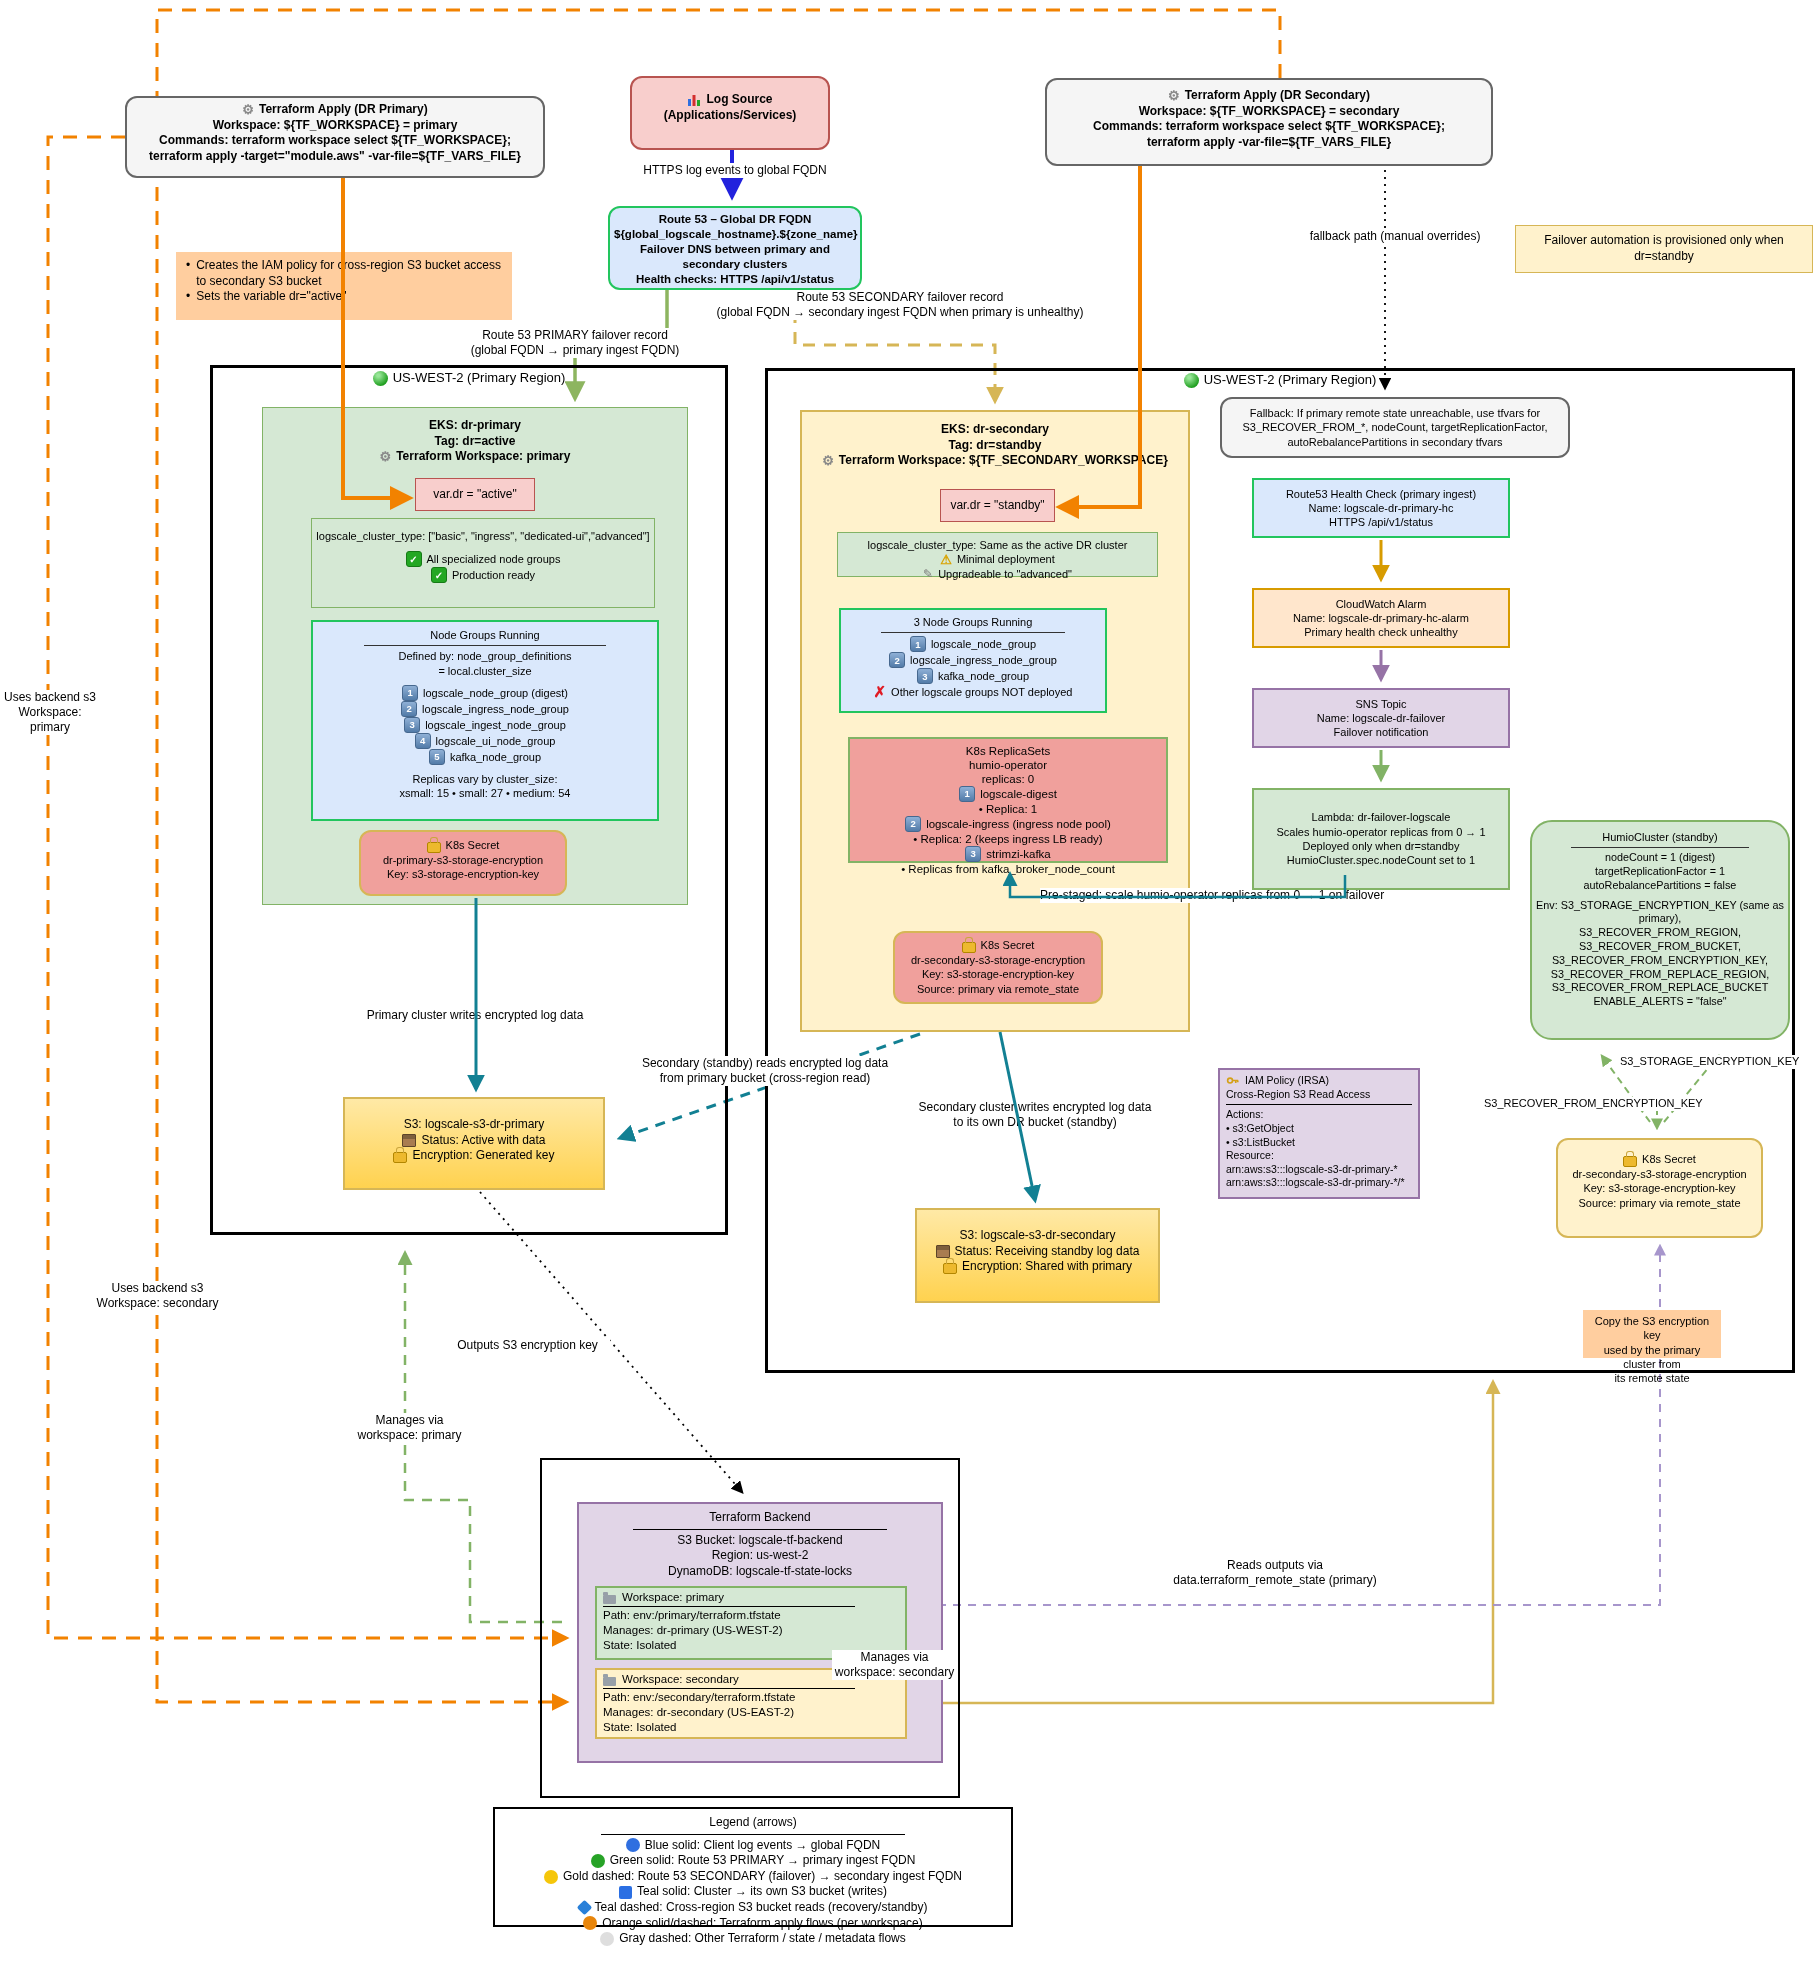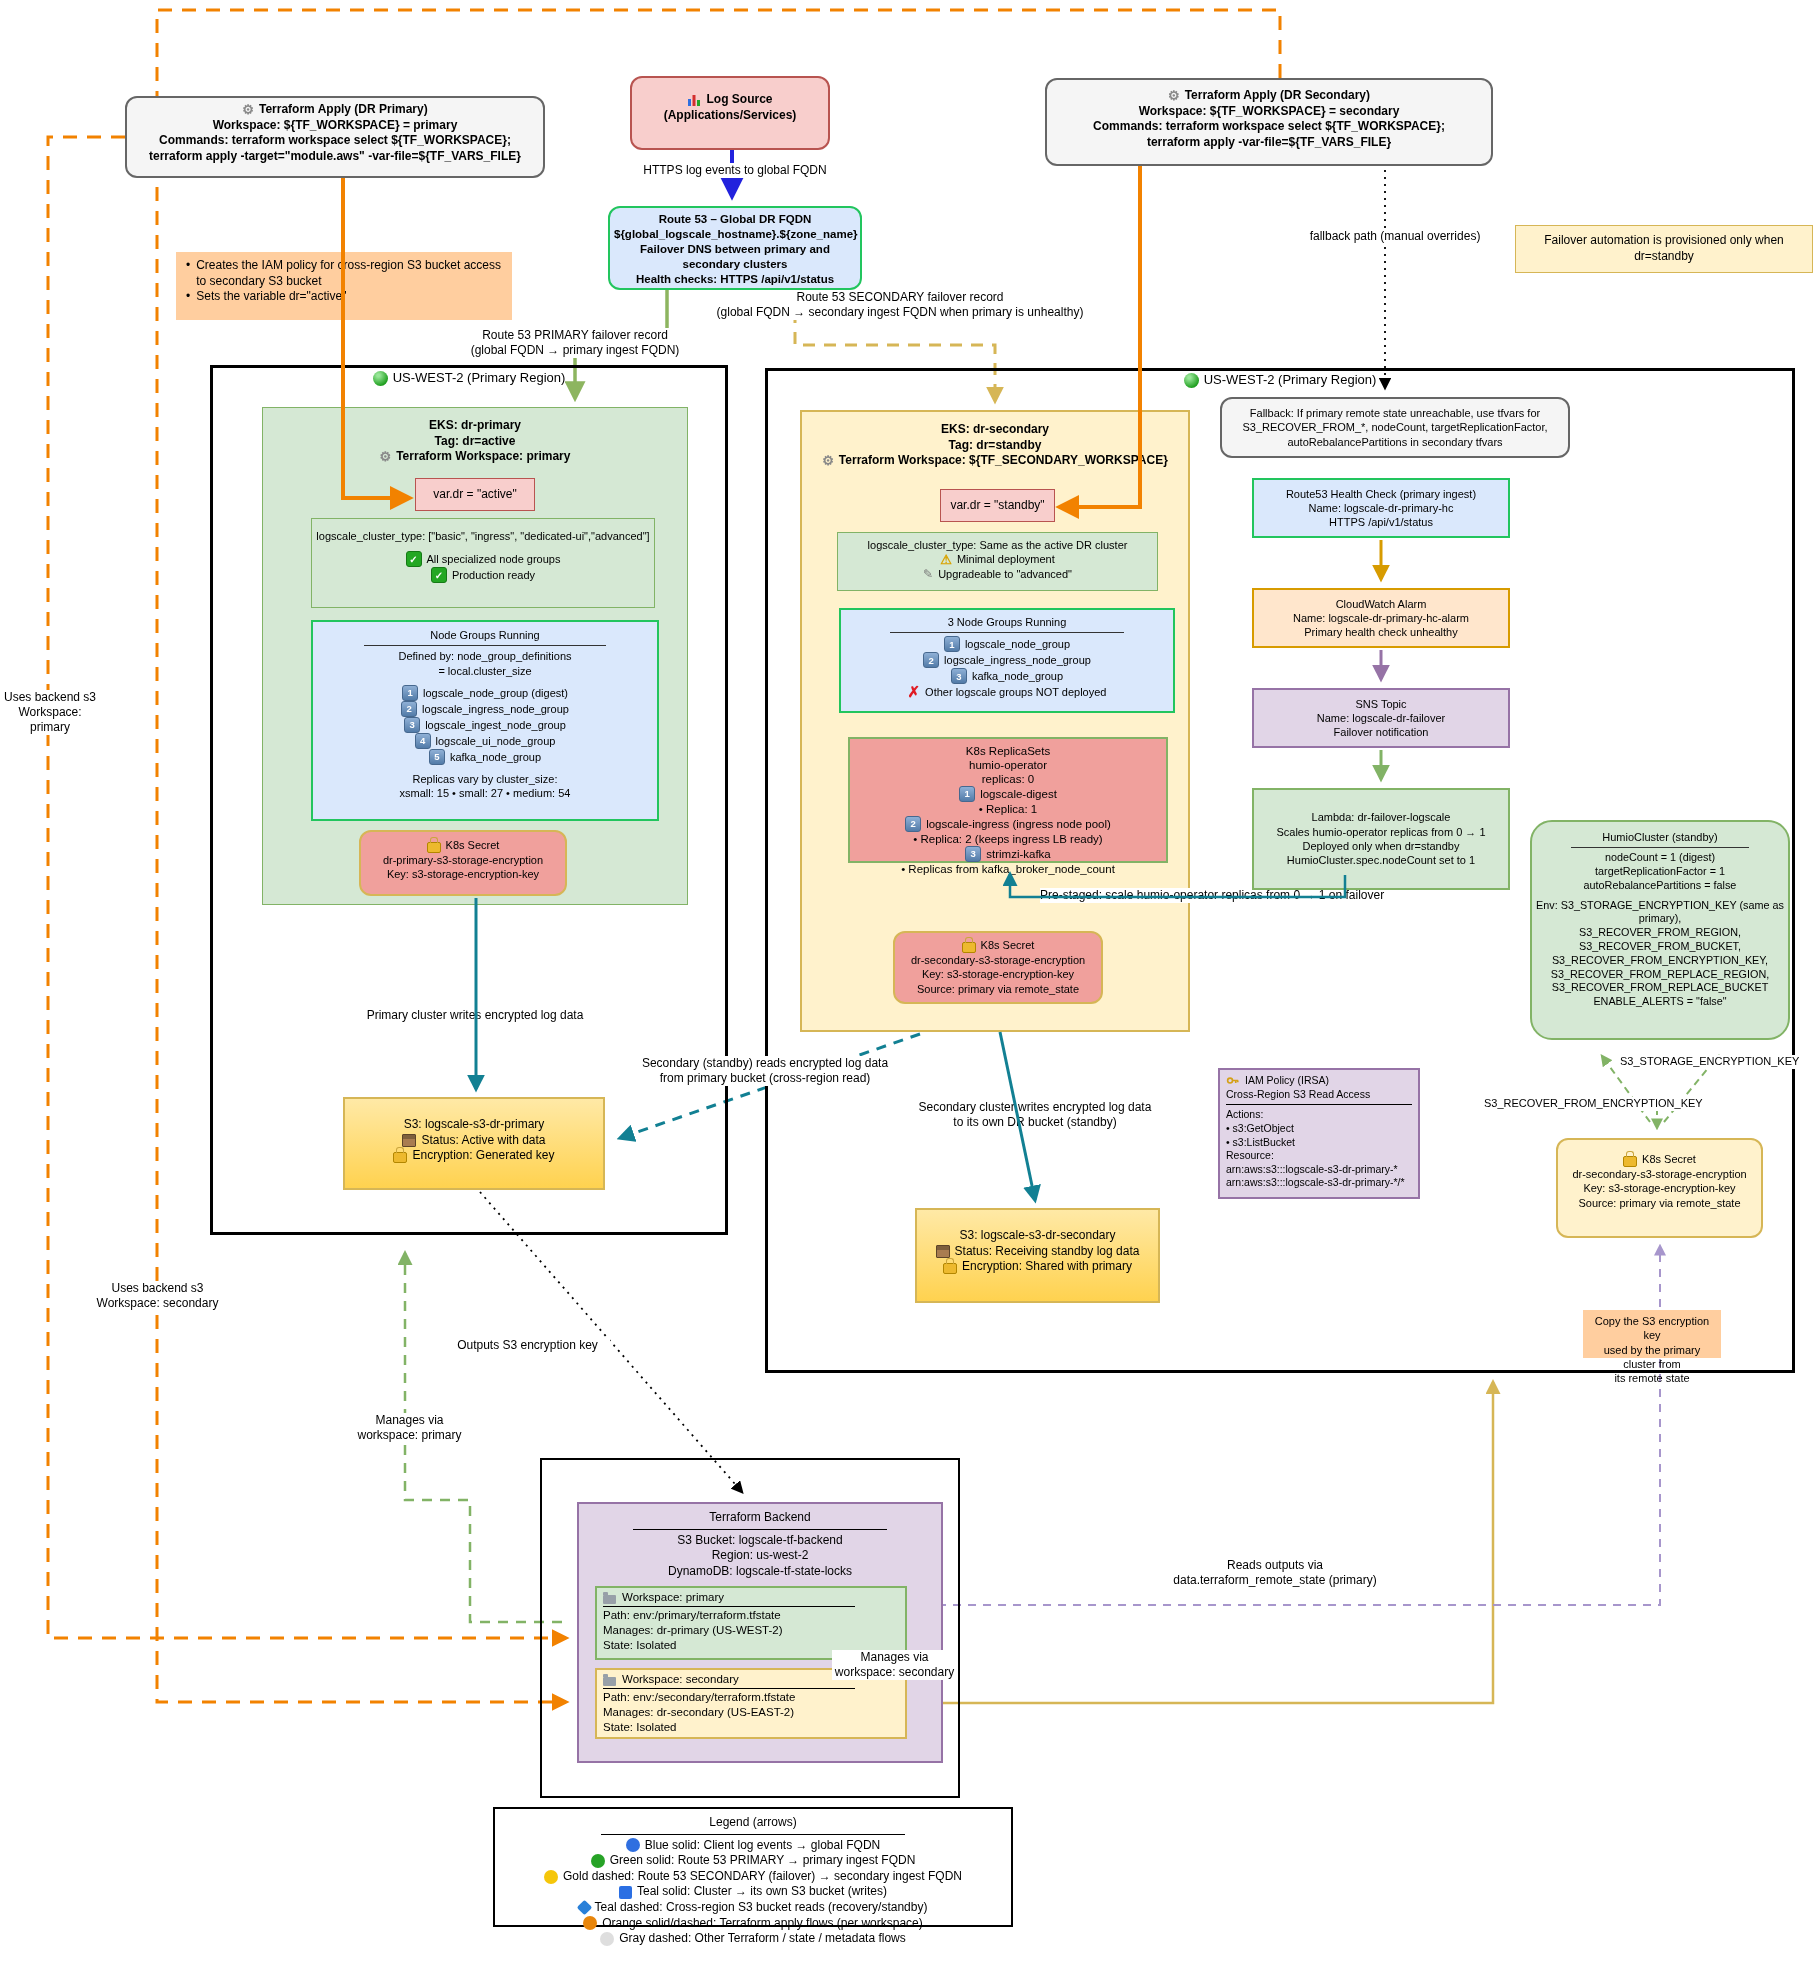--- a/index.html
+++ b/index.html
@@ -261,33 +261,33 @@
     <div class="b">EKS: dr-secondary</div>
     <div class="b">Tag: dr=standby</div>
     <div class="row b">
         <span class="gear">⚙</span>
         <span>Terraform Workspace: ${TF_SECONDARY_WORKSPACE}</span>
       </div>
   </div>
 
   <div class="box pink c" style="left:940px;top:489px;width:115px;height:33px;display:flex;align-items:center;justify-content:center">var.dr = "standby"</div>
 
-  <div class="box grn c sm" style="left:837px;top:532px;width:321px;height:59px;padding-top:5px">
+  <div class="box grn c sm" style="left:837px;top:532px;width:321px;height:45px;padding-top:5px">
     <div>logscale_cluster_type: Same as the active DR cluster</div>
     <div class="row">
         <span class="warn">⚠</span>
         <span>Minimal deployment</span>
       </div>
     <div class="row">
         <span class="memo">✎</span>
         <span>Upgradeable to "advanced"</span>
       </div>
   </div>
 
-  <div class="box blu c sm" style="left:839px;top:608px;width:336px;height:105px;padding-top:5px">
+  <div class="box blu c sm" style="left:839px;top:608px;width:268px;height:105px;padding-top:5px">
     <div>3 Node Groups Running</div>
     <div class="hr"></div>
     <div class="row">
         <span class="nb">1</span>
         <span>logscale_node_group</span>
       </div>
     <div class="row">
         <span class="nb">2</span>
         <span>logscale_ingress_node_group</span>
       </div>

